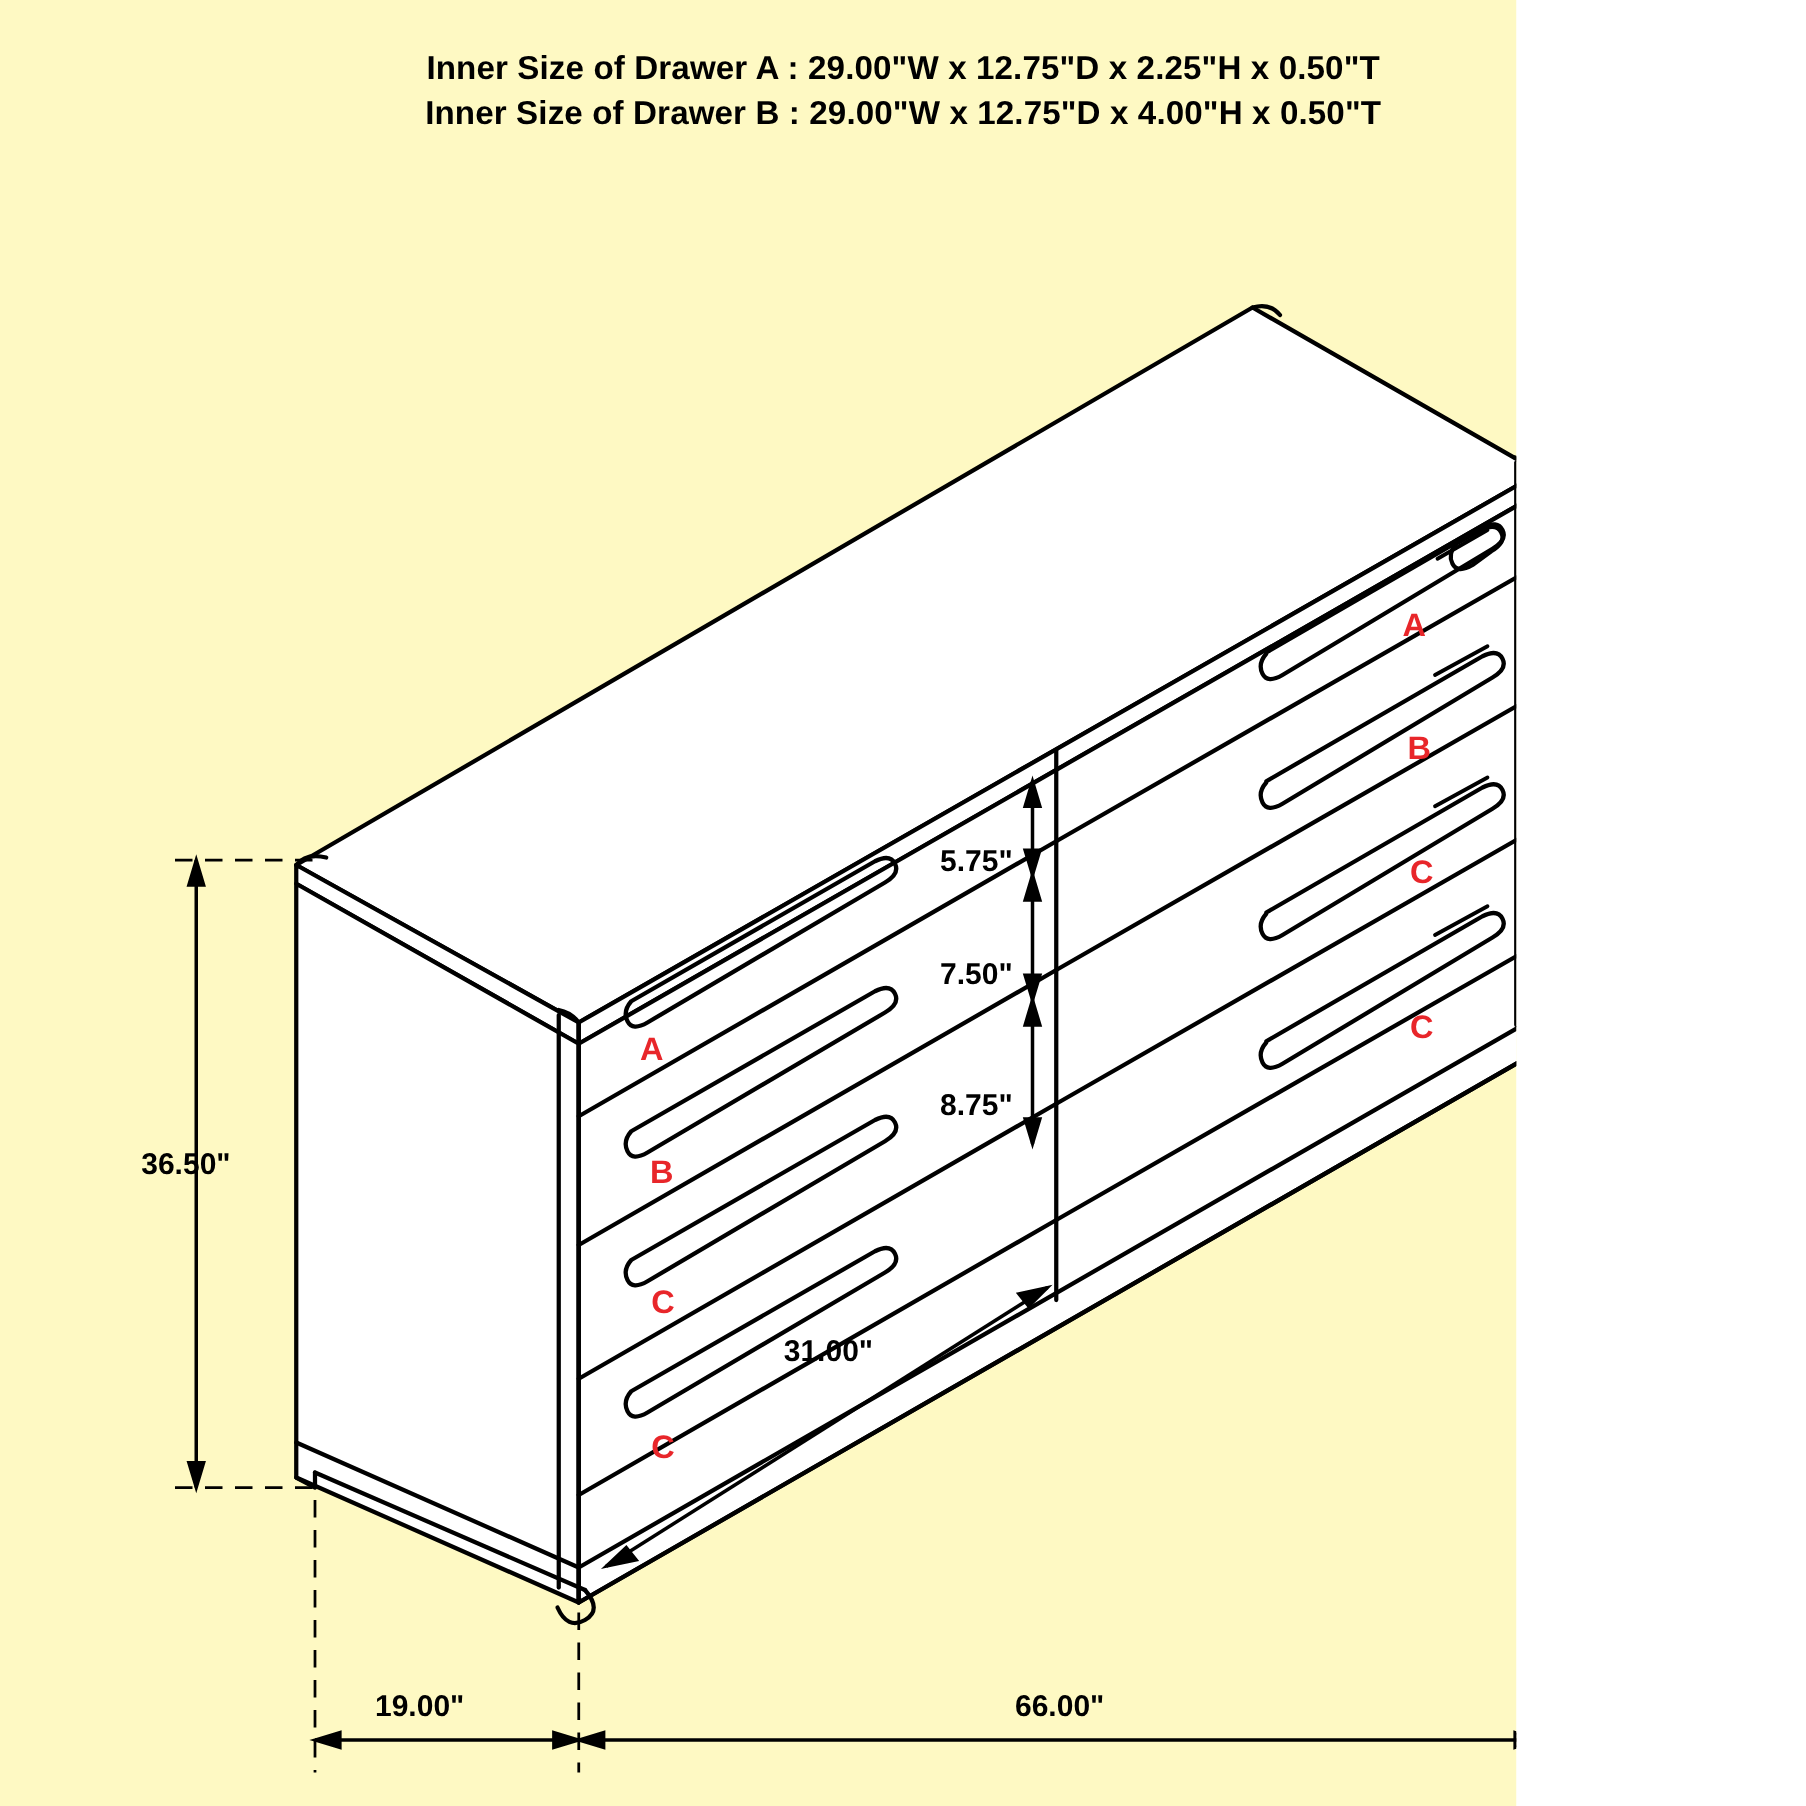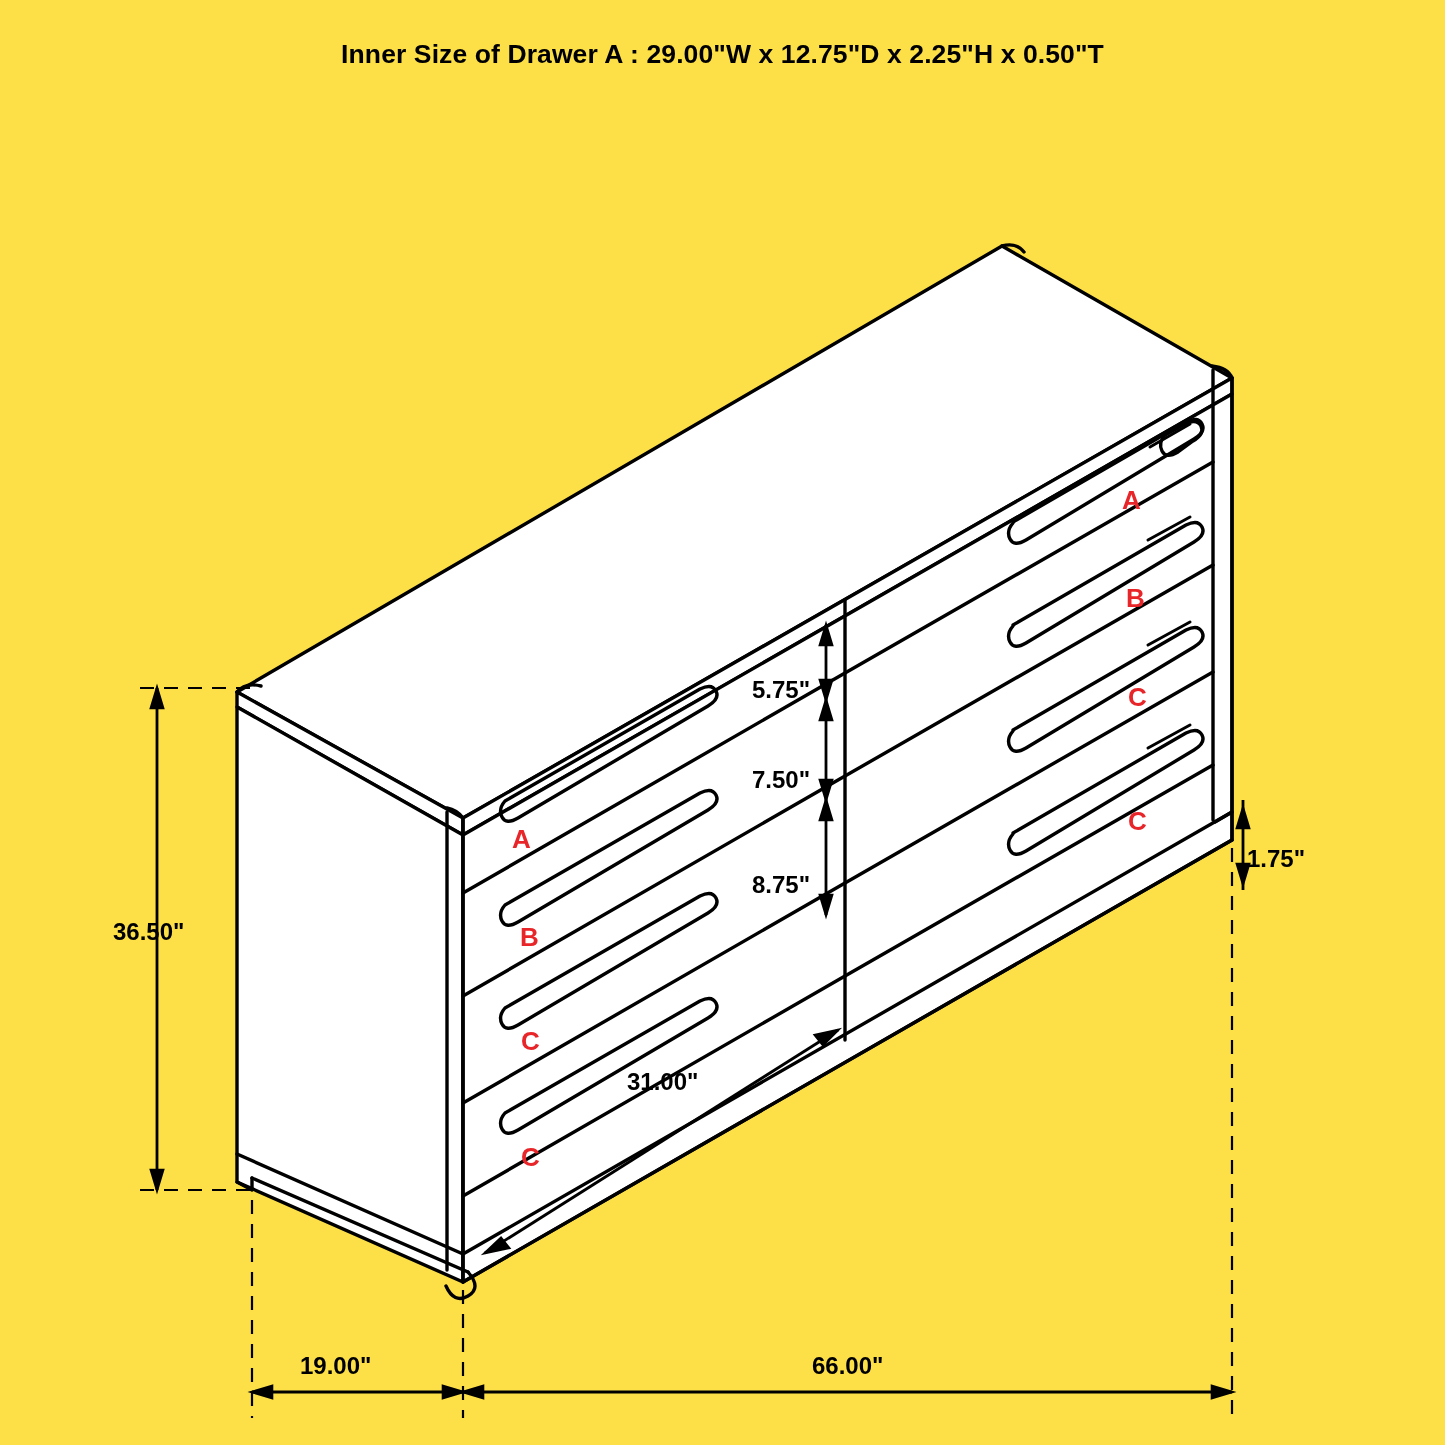--- a/index.html
+++ b/index.html
@@ -5,23 +5,23 @@
   html, body {
     margin: 0;
     padding: 0;
     background: #ffffff;
   }
   body {
     font-family: "Liberation Sans", sans-serif;
   }
   #page {
     position: relative;
-    width: 1445px;
+    width: 1213px;
     height: 1445px;
-    background: #fde047;
+    background: #fef9c3;
     overflow: hidden;
   }
   .spec-block {
     position: absolute;
     left: 0;
     top: 36px;
     width: 1445px;
     text-align: center;
   }
   .spec-line {
@@ -52,20 +52,21 @@
     white-space: nowrap;
   }
 </style>
 </head>
 <body>
 
 <div id="page">
 
   <div class="spec-block">
     <div class="spec-line">Inner Size of Drawer A : 29.00"W x 12.75"D x 2.25"H x 0.50"T</div>
+    <div class="spec-line">Inner Size of Drawer B : 29.00"W x 12.75"D x 4.00"H x 0.50"T</div>
   </div>
 
   <svg class="drawing" width="1445" height="1445" viewBox="0 0 1445 1445">
     <g fill="none" stroke="#000000" stroke-width="3.4" stroke-linejoin="round" stroke-linecap="round">
 
       <path d="M 237,692 L 1002,246 L 1232,378 L 463,818 Z" fill="#ffffff"></path>
 
       <path d="M 237,692 L 237,707 L 463,835 L 463,818 Z" fill="#ffffff"></path>
       <path d="M 463,818 L 463,835 L 1232,394 L 1232,378 Z" fill="#ffffff"></path>
 

